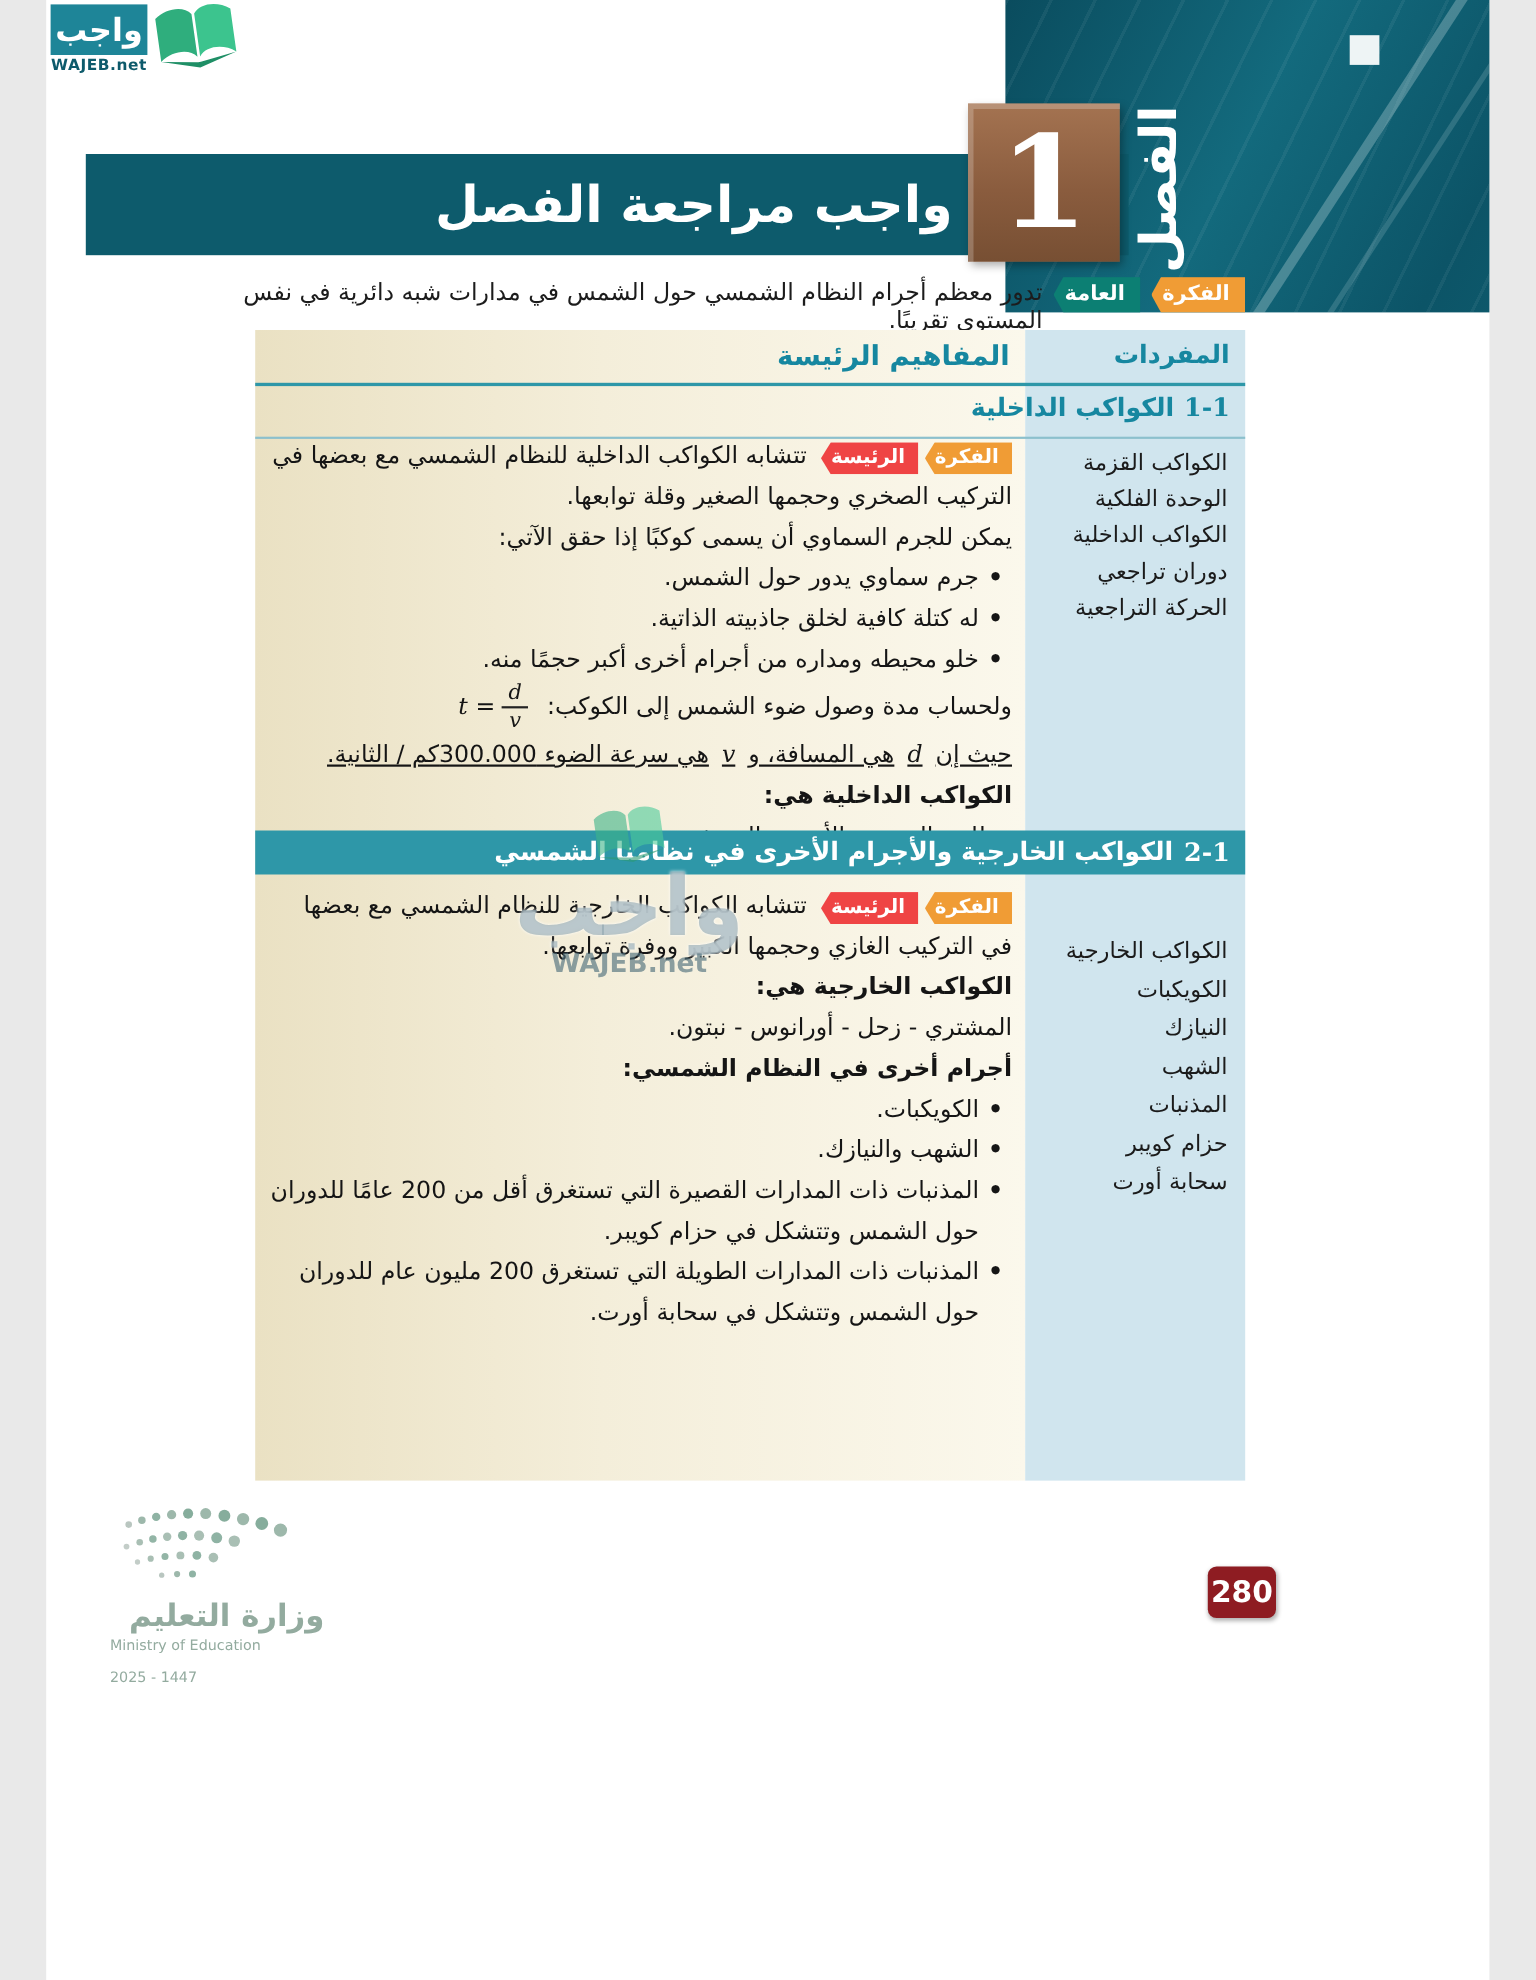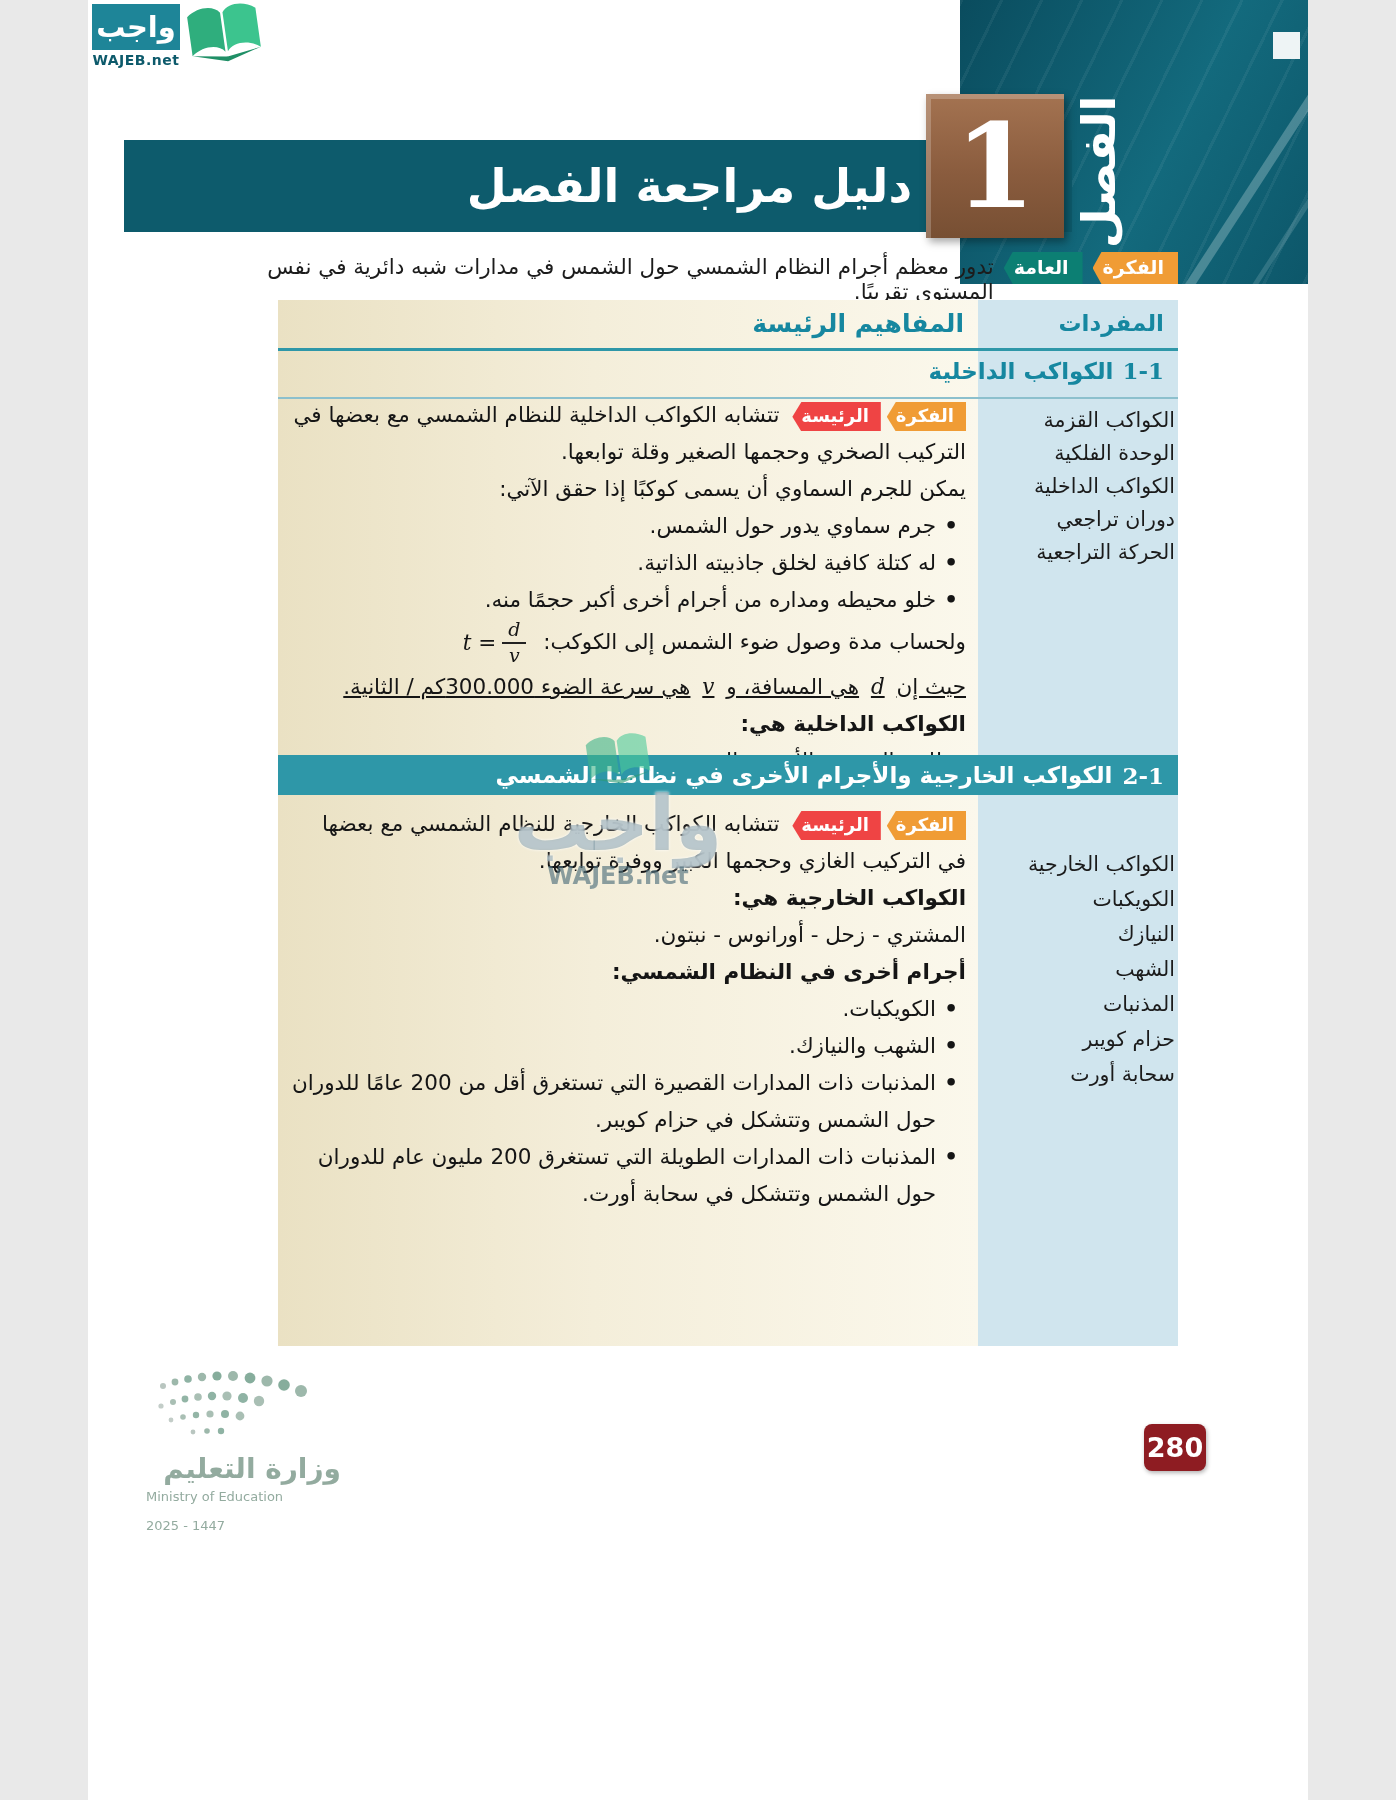--- a/index.html
+++ b/index.html
@@ -1,18 +1,18 @@
 <!DOCTYPE html>
 <html lang="ar"><head>
 <meta charset="utf-8">
 <style>
   * { margin:0; padding:0; box-sizing:border-box; }
   html,body { background:#e9e9e9; }
   body { font-family:"DejaVu Sans", sans-serif; }
-  .page { position:relative; width:1220px; height:1800px; margin:0 auto; background:#ffffff; overflow:hidden; }
+  .page { position:relative; width:1312px; height:1800px; margin:0 auto; background:#ffffff; overflow:hidden; }
 
   
   .brand-box { position:absolute; left:4px; top:4px; width:88px; height:46px; background:#1e8598;
     color:#fff; font-size:29px; font-weight:bold; display:flex; align-items:center; justify-content:center; }
   .brand-net { position:absolute; left:4px; top:52px; width:88px; text-align:center; font-size:14px;
     font-weight:bold; color:#0d5a6b; letter-spacing:0.5px; }
   .brand-book { position:absolute; left:96px; top:0px; width:80px; height:64px; }
 
   
   .teal-corner { position:absolute; left:872px; top:0; width:524px; height:284px;
@@ -54,21 +54,21 @@
   .col-vocab { position:absolute; left:700px; top:0; width:200px; height:100%; background:#d0e5ee; }
 
   .vocab-header { position:absolute; right:14px; top:10px; color:#1687a0; font-size:23px; font-weight:bold;margin-left:34px; }
   .concepts-header { position:absolute; right:214px; top:9px; color:#1687a0; font-size:25px; font-weight:bold; }
   .rule-1 { position:absolute; left:0; top:48px; width:100%; height:3px; background:#2e97a8; }
   .sec1-head { position:absolute; right:14px; top:57px; display:flex; align-items:center; gap:9px;
     color:#1687a0; font-size:23px; font-weight:bold; direction:rtl; }
   .rule-2 { position:absolute; left:0; top:97px; width:100%; height:2px; background:#8cc0cd; }
   .sec-num { direction:ltr; unicode-bidi:isolate; font-family:"DejaVu Serif", serif; }
 
-  .vocab-list { position:absolute; left:700px; width:200px; padding:0 3px; text-align:right;
+  .vocab-list { position:absolute; left:700px; width:200px; padding:0 16px; text-align:right;
     font-size:20.5px; color:#1b1b1b; }
   .v1 { top:104px; line-height:33px; }
   .v2 { top:547px; line-height:35px; }
 
   .concepts-body { position:absolute; left:14px; width:674px; font-size:21.5px; line-height:37px;
     color:#151515; text-align:right; }
   .s1 { top:96px; }
   .s2 { top:505px; }
   .concepts-body p { margin:0; }
   .concepts-body .bold { font-weight:bold; }
@@ -125,21 +125,21 @@
     </svg>
   </div>
 
   <div class="teal-corner">
     <div class="streak1"></div>
     <div class="streak2"></div>
   </div>
   <div class="corner-square"></div>
 
   <div class="title-band">
-    <span class="title-text">دليل مراجعة الفصل</span>
+    <span class="title-text">واجب مراجعة الفصل</span>
   </div>
   <div class="chapter-box">
     <span>1</span>
   </div>
   <div class="chapter-side">
     <span class="vert">الفصل</span>
   </div>
 
   <div class="big-idea">
     <span class="badge badge-orange">الفكرة</span>

